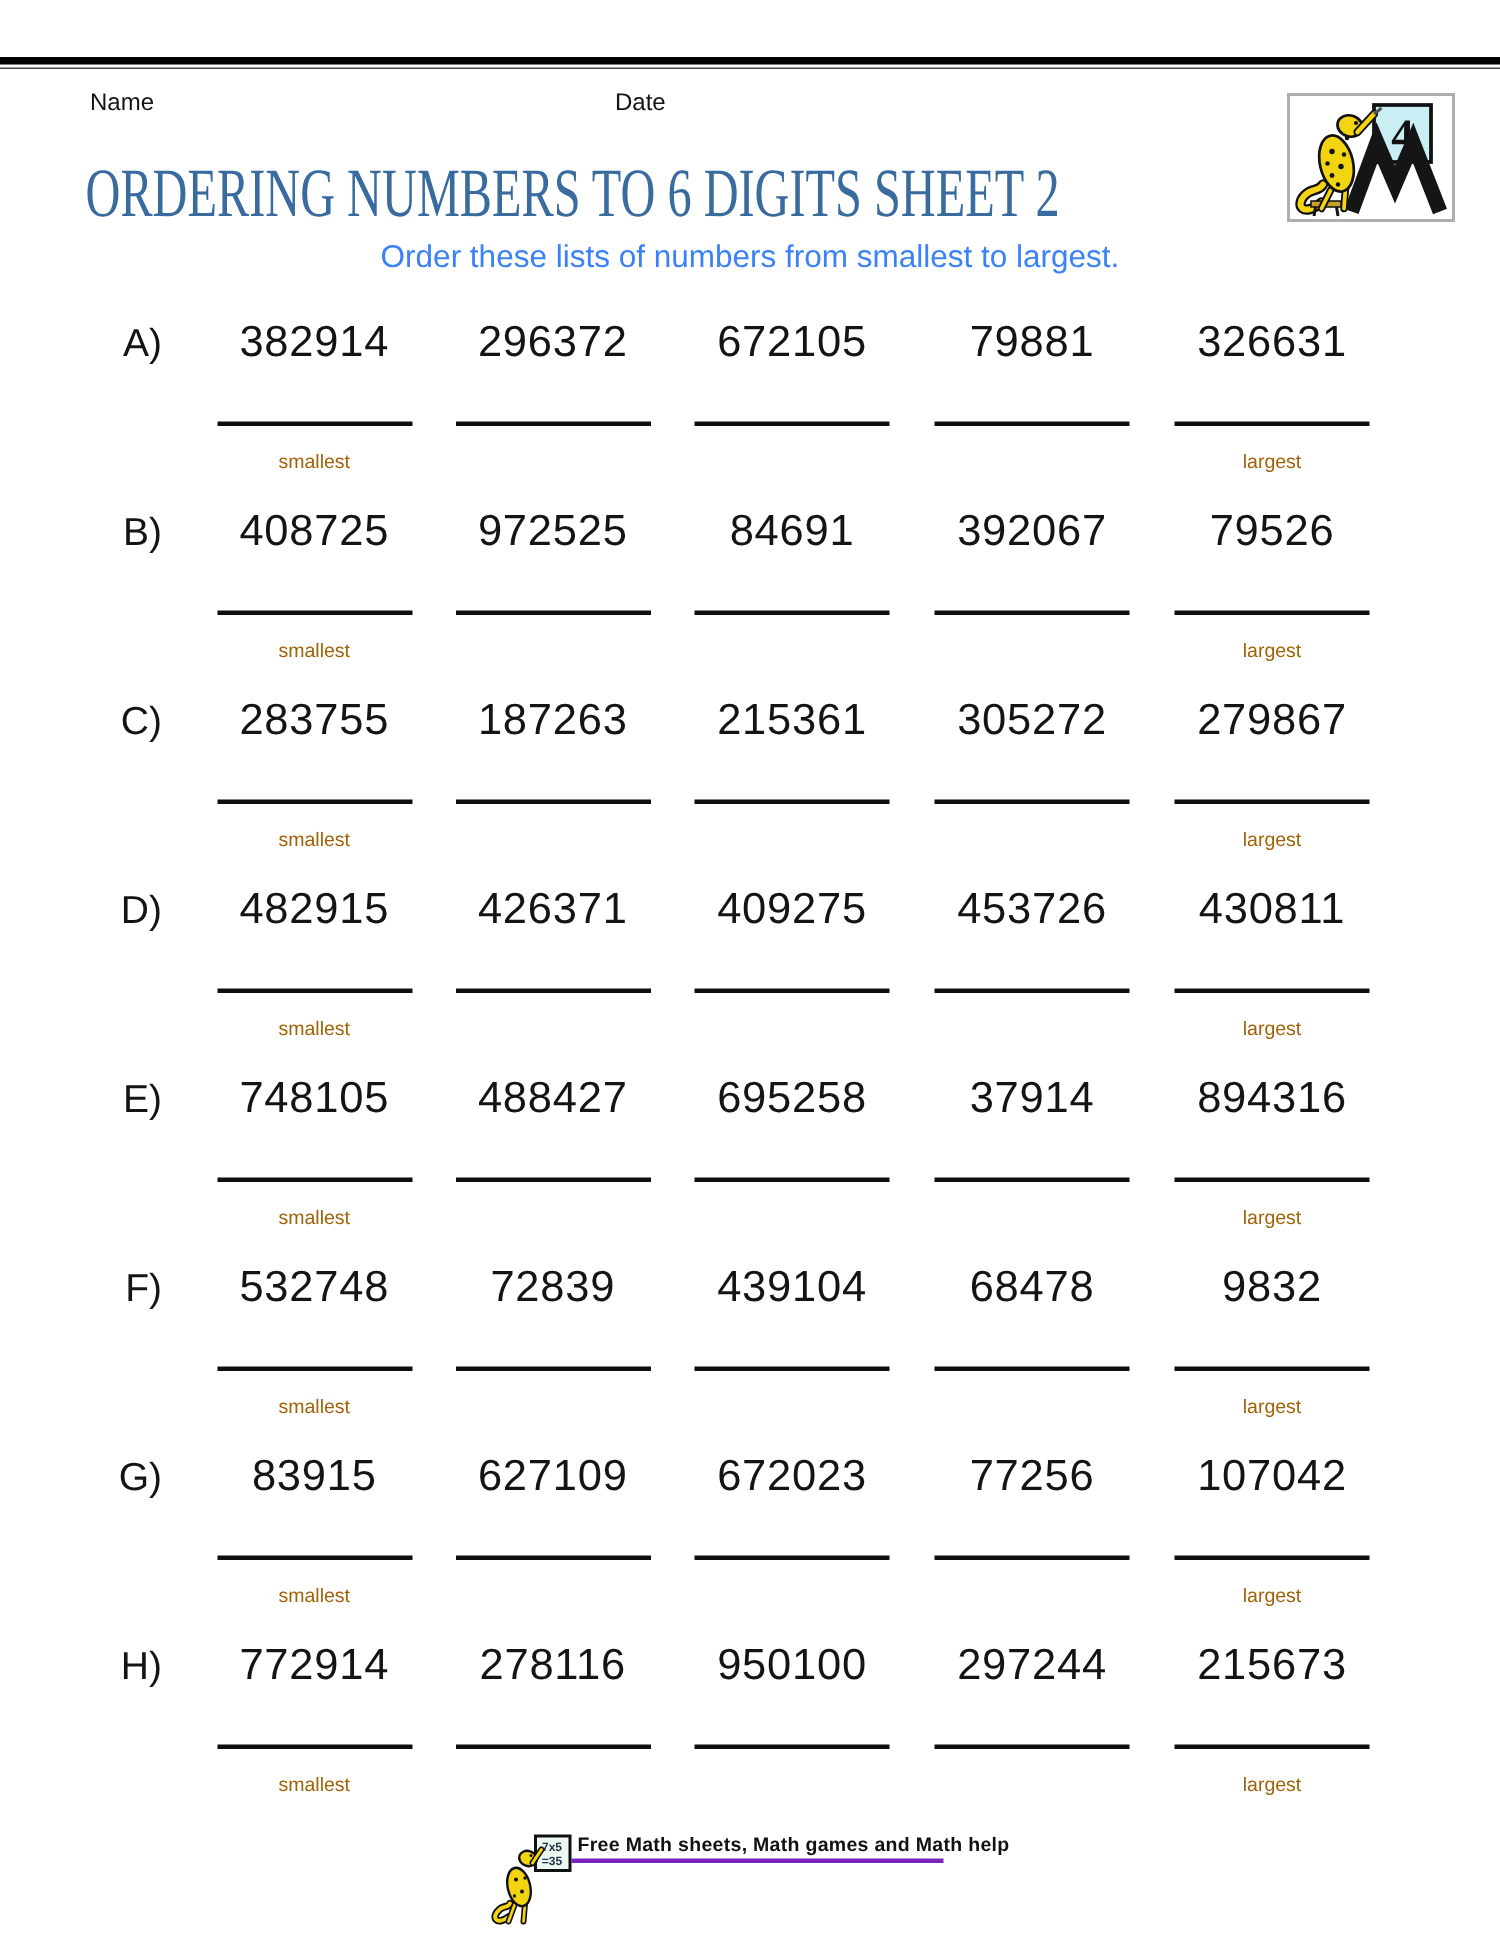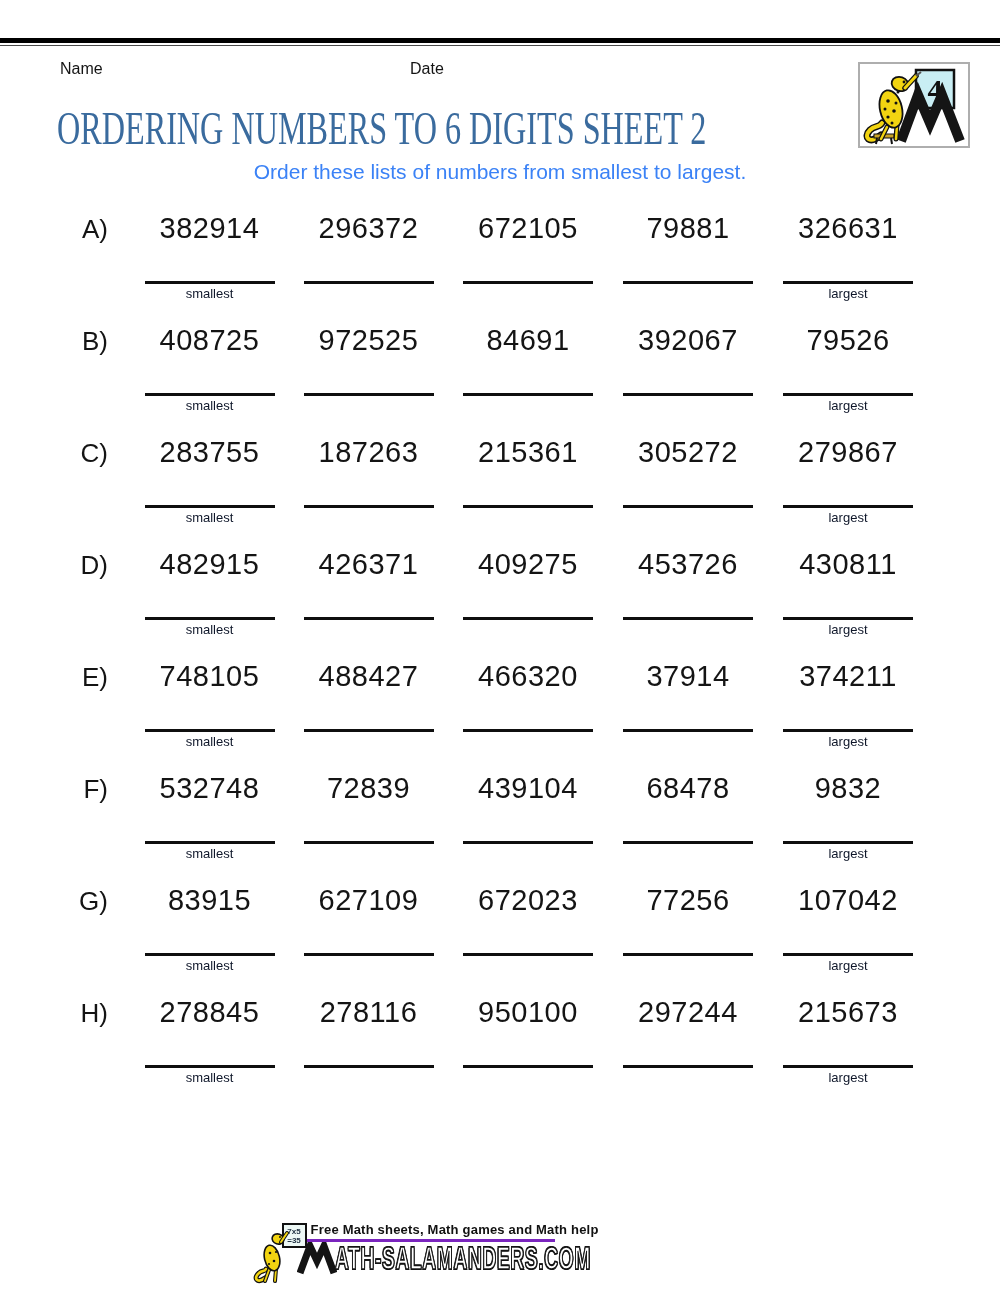--- a/index.html
+++ b/index.html
@@ -36,21 +36,21 @@
   .problems { margin-top:28px; }
   .grid {
     display:grid; margin-left:30px;
     grid-template-columns:100px 159px 159px 160px 160px 160px;
   }
   .num-grid { align-items:baseline; }
   .cell { text-align:center; }
   .letter { text-align:right; padding-right:22px; font-size:26px; }
   .num { font-size:29px; letter-spacing:0.5px; }
   .blank { width:130px; height:0; border-bottom:3px solid #0f0f0f; margin:36px auto 0; }
-  .lab { font-size:13px; margin-top:2px; height:15px; line-height:15px; color:#0f172a; }
+  .lab { font-size:13px; margin-top:16px; height:15px; line-height:15px; color:#a16207; }
   .problem { margin-bottom:23px; }
 
   
   .footer {
     position:absolute; top:1222px; left:0; width:100%;
     display:flex; justify-content:center; align-items:flex-start;
   }
   .f-mascot { margin-right:-14px; position:relative; z-index:2; }
   .f-col { display:flex; flex-direction:column; }
   .f-tagline { font-size:13px; font-weight:bold; color:#111; letter-spacing:0.2px; padding-left:14px; }
@@ -236,23 +236,23 @@
             <div class="lab">largest</div>
           </div>
       </div>
     </div>
 
     <div class="problem">
       <div class="grid num-grid">
         <div class="cell letter">E)</div>
         <div class="cell num">748105</div>
         <div class="cell num">488427</div>
-        <div class="cell num">466320</div>
+        <div class="cell num">695258</div>
         <div class="cell num">37914</div>
-        <div class="cell num">374211</div>
+        <div class="cell num">894316</div>
       </div>
       <div class="grid">
         <div class="cell"></div>
         <div class="cell">
             <div class="blank"></div>
             <div class="lab">smallest</div>
           </div>
         <div class="cell">
             <div class="blank"></div>
           </div>
@@ -327,21 +327,21 @@
         <div class="cell">
             <div class="blank"></div>
             <div class="lab">largest</div>
           </div>
       </div>
     </div>
 
     <div class="problem">
       <div class="grid num-grid">
         <div class="cell letter">H)</div>
-        <div class="cell num">278845</div>
+        <div class="cell num">772914</div>
         <div class="cell num">278116</div>
         <div class="cell num">950100</div>
         <div class="cell num">297244</div>
         <div class="cell num">215673</div>
       </div>
       <div class="grid">
         <div class="cell"></div>
         <div class="cell">
             <div class="blank"></div>
             <div class="lab">smallest</div>
@@ -381,22 +381,16 @@
         <circle cx="27" cy="15" r="1" fill="#111"></circle>
         <circle cx="17" cy="31" r="1.3" fill="#111"></circle>
           <circle cx="21" cy="39" r="1.3" fill="#111"></circle>
         <circle cx="16" cy="42" r="1.1" fill="#111"></circle>
           <circle cx="23" cy="30" r="1.1" fill="#111"></circle>
       </svg>
     </div>
     <div class="f-col">
       <div class="f-tagline">Free Math sheets, Math games and Math help</div>
       <div class="f-rule"></div>
-      <div class="f-word">
-        <svg width="40" height="33" viewBox="0 0 40 33">
-          <path d="M3,31 L13,4 L20,19 L27,4 L37,31" fill="none" stroke="#141414" stroke-width="7"></path>
-        </svg>
-        <span class="f-site">ATH-SALAMANDERS.COM</span>
-      </div>
     </div>
   </div>
 
 </div>
 
 </body></html>

